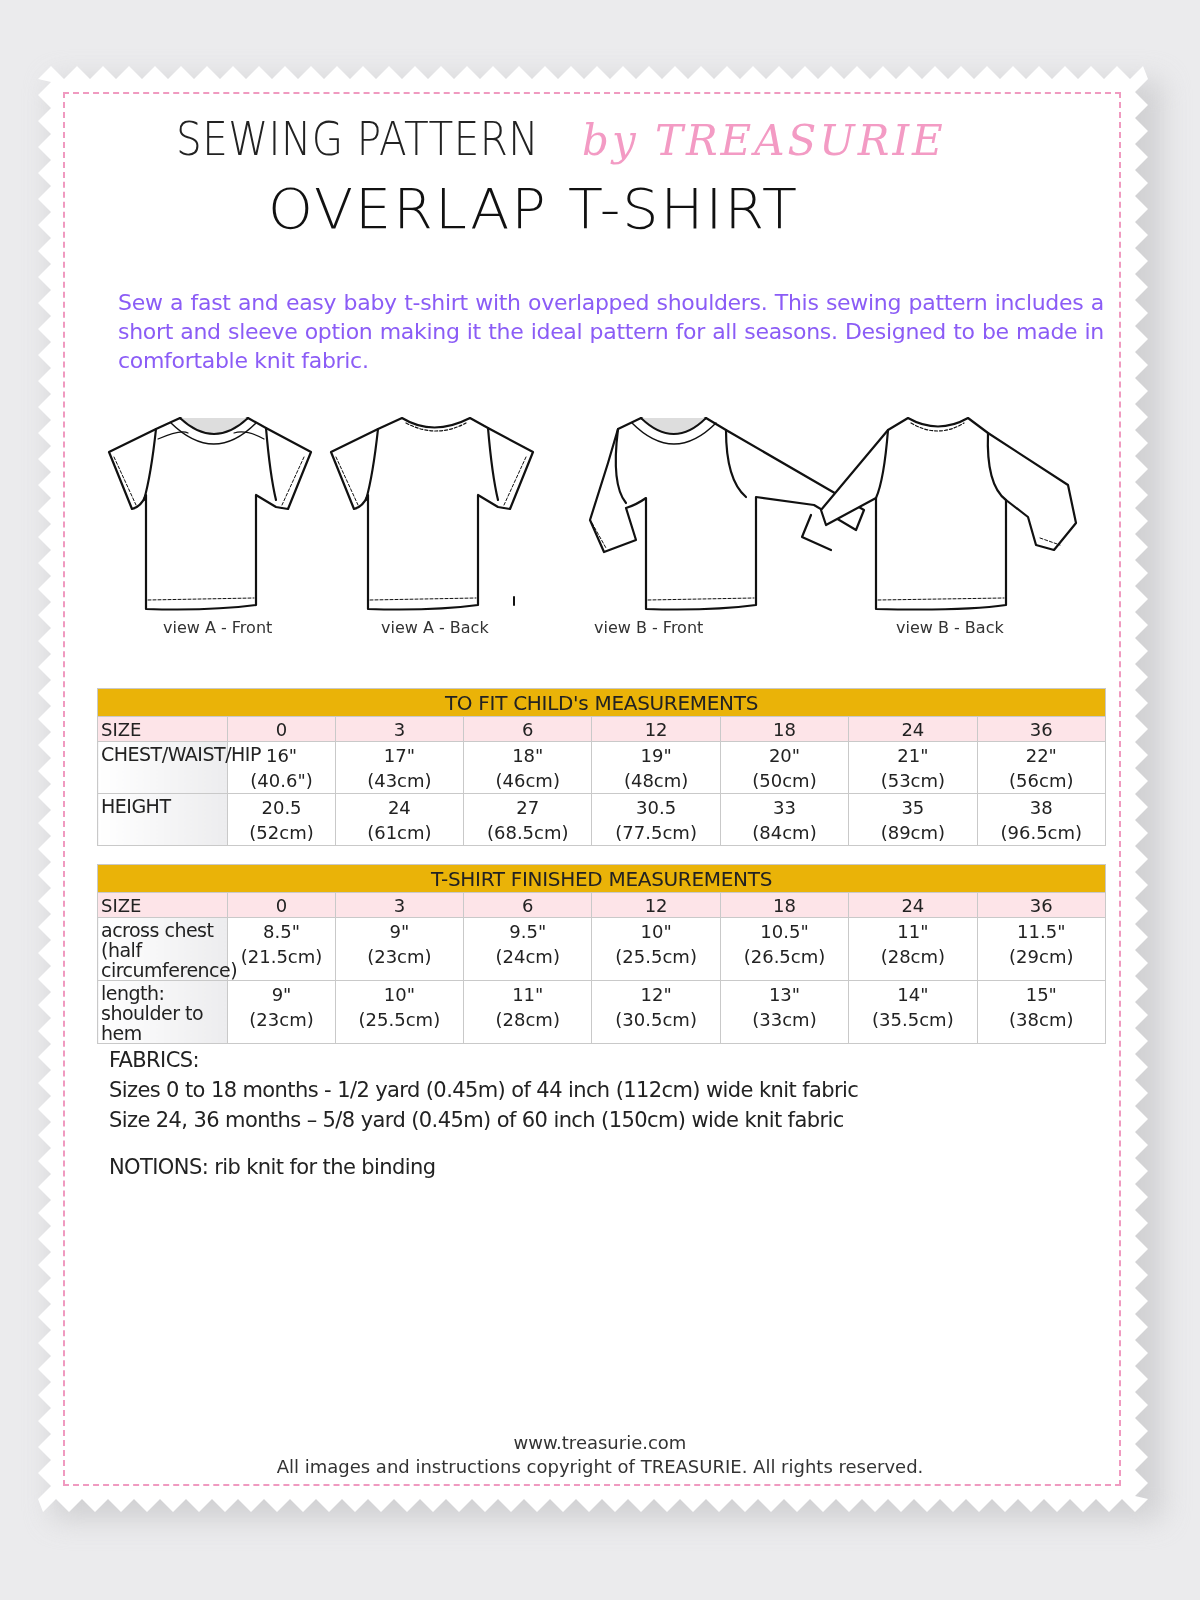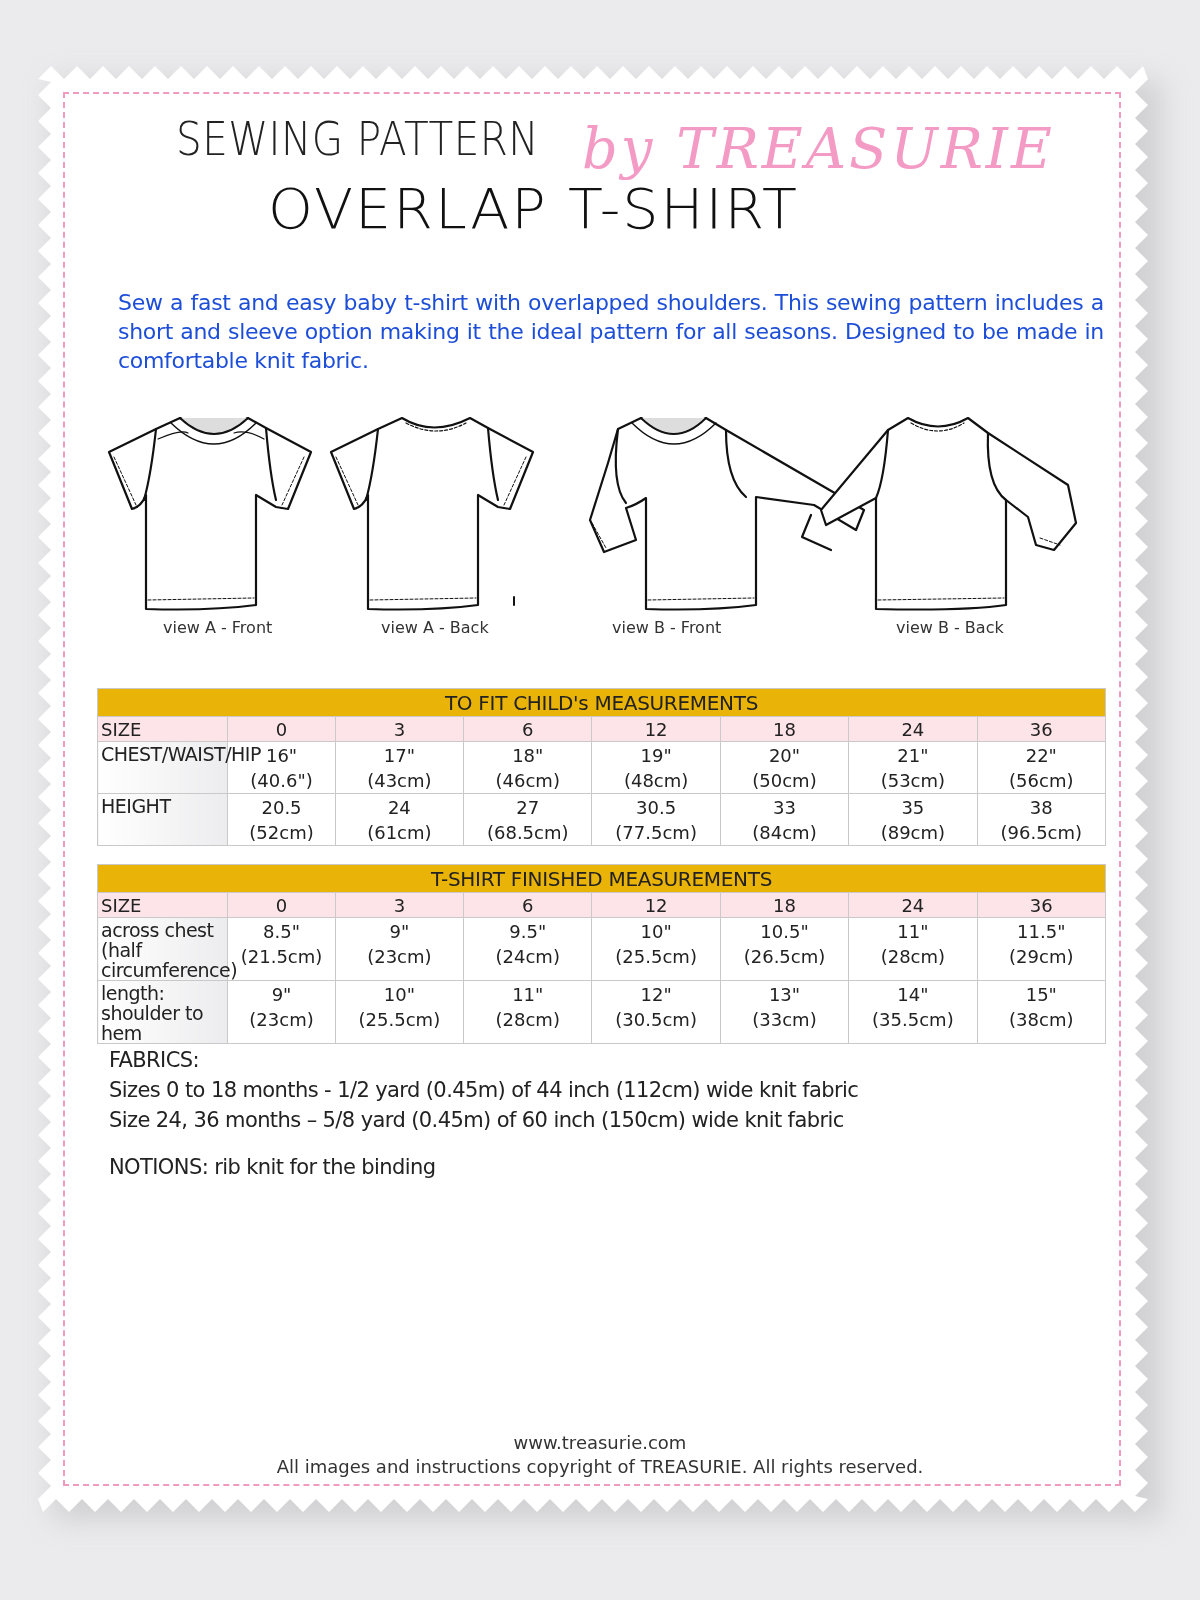--- a/index.html
+++ b/index.html
@@ -22,33 +22,33 @@
     position:absolute; left:176px; top:112px; white-space:nowrap;text-align:right;
   }
   .title-main {
     font-family:"DejaVu Sans", sans-serif; font-weight:200;
     font-size:46px; letter-spacing:0.5px; color:#222;
     transform:scaleX(0.88); transform-origin:left; display:inline-block;
   }
   .title-brand {
     position:absolute; left:582px; top:116px;
     font-family:"DejaVu Serif", serif; font-style:italic;
-    font-size:56px; color:#f39bc4; letter-spacing:3px; white-space:nowrap;
+    font-size:42px; color:#f39bc4; letter-spacing:3px; white-space:nowrap;
     font-weight:normal;
   }
   .subtitle {
     position:absolute; left:268px; top:176px;
     font-family:"DejaVu Sans", sans-serif; font-weight:200;
     font-size:56px; letter-spacing:2px; color:#111; white-space:nowrap;
     transform:scaleX(1.02); transform-origin:left;
   }
   .intro {
     position:absolute; left:118px; top:288px; width:986px;
     font-family:"DejaVu Sans", sans-serif; font-size:22px; line-height:29px;
-    text-align:justify; color:#1d4ed8; letter-spacing:-0.3px;
+    text-align:justify; color:#8b5cf6; letter-spacing:-0.3px;
   }
   .views { position:absolute; left:96px; top:405px; width:1000px; height:240px; }
   .view-label {
     position:absolute; font-family:"DejaVu Sans", sans-serif; font-size:16px; color:#333;
   }
   table.meas {
     position:absolute; left:97px; border-collapse:collapse; table-layout:fixed;
     width:1009px; font-family:"DejaVu Sans", sans-serif; color:#222;
   }
   table.meas td, table.meas th {
@@ -144,21 +144,21 @@
       <path d="M112 13 Q142 30 172 13 L192 28 L272 80 L280 118 L258 145 L240 140 L232 112 L210 95 L210 200 Q170 206 80 204 L80 93 L30 120 L25 105 L92 25 Z"></path>
       <path d="M92 25 Q88 75 80 93" fill="none"></path>
       <path d="M192 28 Q190 80 210 95" fill="none"></path>
       <path d="M115 18 Q142 34 168 18" fill="none" stroke-width="1.2" stroke-dasharray="3 2"></path>
       <path d="M244 133 L264 140" fill="none" stroke-width="1" stroke-dasharray="3 2"></path>
       <path d="M82 195 L208 193" fill="none" stroke-width="1" stroke-dasharray="3 2"></path>
     </g>
   </svg>
   <div class="view-label" style="left:67px;top:213px">view A - Front</div>
   <div class="view-label" style="left:285px;top:213px">view A - Back</div>
-  <div class="view-label" style="left:516px;top:213px">view B - Front</div>
+  <div class="view-label" style="left:498px;top:213px">view B - Front</div>
   <div class="view-label" style="left:800px;top:213px">view B - Back</div>
 </div>
 
 <table class="meas" style="top:688px">
   <colgroup>
     <col style="width:130px">
       <col style="width:107px">
       <col style="width:128px">
       <col style="width:128px">
       <col style="width:128px">

